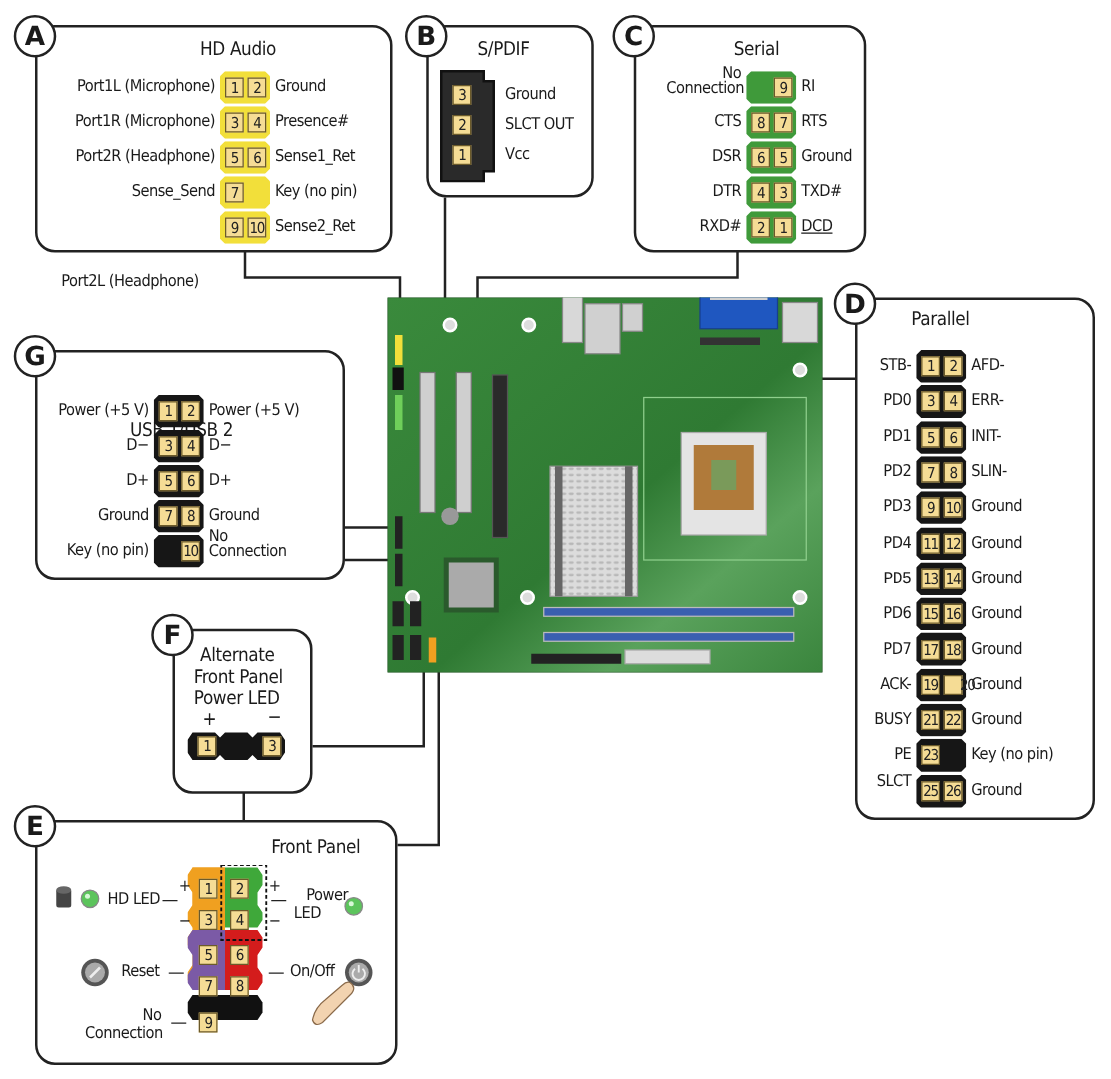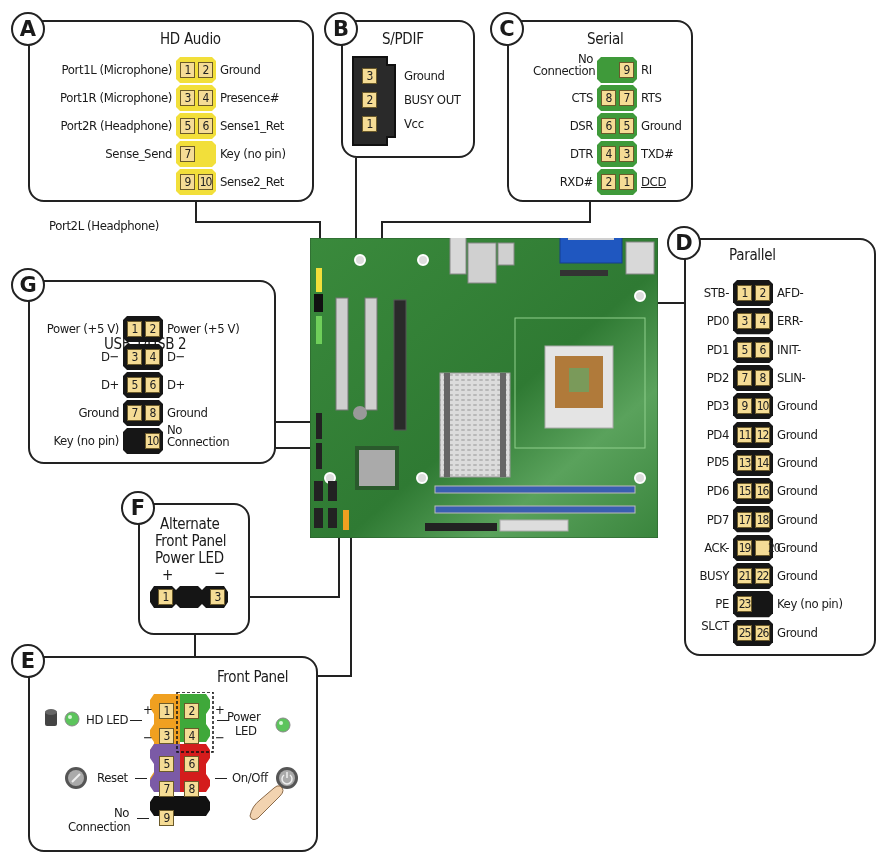--- a/index.html
+++ b/index.html
@@ -160,21 +160,21 @@
   <div class="badge" style="left:324px;top:12px;">B</div>
   <div class="title" style="left:382px;top:30px;">S/PDIF</div>
   <div id="hdr-B">
       <svg width="56" height="90" style="position: absolute; left: 352px; top: 56px;">
         <path d="M0,0 H36 V8 H44 V82 H36 V90 H0 Z" fill="#111"></path>
         <path d="M2,2 H34 V10 H42 V80 H34 V88 H2 Z" fill="#2a2a2a"></path>
       </svg>
       <div class="pin" style="left: 362px; top: 68px;">3</div>
       <div class="lbl" style="left: 404px; top: 69px;">Ground</div>
       <div class="pin" style="left: 362px; top: 92px;">2</div>
-      <div class="lbl" style="left: 404px; top: 93px;">BUSY OUT</div>
+      <div class="lbl" style="left: 404px; top: 93px;">SLCT OUT</div>
       <div class="pin" style="left: 362px; top: 116px;">1</div>
       <div class="lbl" style="left: 404px; top: 117px;">Vcc</div>
     </div>
 
   <div class="box" style="left:507px;top:20px;width:186px;height:182px;"></div>
   <div class="badge" style="left:490px;top:12px;">C</div>
   <div class="title" style="left:587px;top:30px;">Serial</div>
   <div id="hdr-C">
       <svg width="40" height="26" style="position: absolute; left: 597px; top: 57px;">
         <polygon points="4,0 36,0 40,4 40,22 36,26 4,26 0,22 0,4" fill="#3f9a3a"></polygon>
@@ -398,21 +398,21 @@
       <circle cx="6" cy="6" r="2" fill="#d8f8d8"></circle>
   </svg>
   <div class="lbl" style="left:86px;top:713px;">HD LED</div>
   <div class="lbl" style="left:143px;top:703px;">+</div>
   <div class="lbl" style="left:143px;top:731px;">−</div>
   <div style="position:absolute;left:130px;top:720px;width:12px;height:1px;background:#222;"></div>
 
   <div class="lbl" style="left:215px;top:703px;">+</div>
   <div class="lbl" style="left:215px;top:731px;">−</div>
   <div style="position:absolute;left:217px;top:720px;width:12px;height:1px;background:#222;"></div>
-  <div class="lbl" style="left:227px;top:710px;text-align:center;">Power</div>
+  <div class="lbl" style="left:245px;top:710px;text-align:center;">Power</div>
   <div class="lbl" style="left:235px;top:724px;">LED</div>
   <svg style="position:absolute;left:275px;top:717px;" width="16" height="16">
     <circle cx="8" cy="8" r="7" fill="#5cc45c" stroke="#888"></circle>
       <circle cx="6" cy="6" r="2" fill="#d8f8d8"></circle>
   </svg>
 
   <svg style="position:absolute;left:64px;top:766px;" width="24" height="24">
     <circle cx="12" cy="12" r="11" fill="#555"></circle>
       <circle cx="12" cy="12" r="8" fill="#aaa"></circle>
       <line x1="8" y1="16" x2="16" y2="8" stroke="#eee" stroke-width="2"></line>

